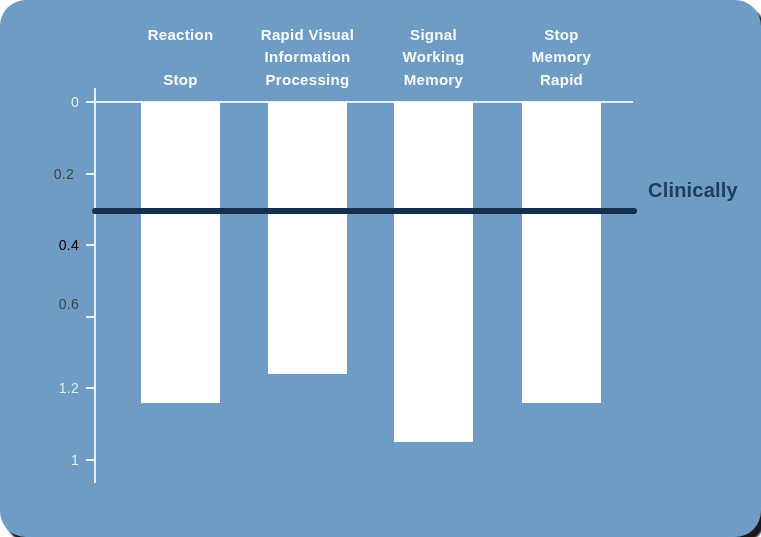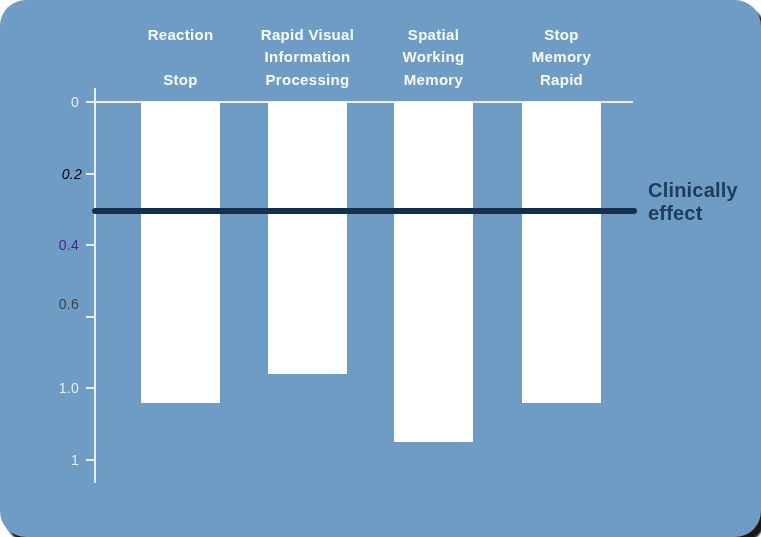--- a/index.html
+++ b/index.html
@@ -73,56 +73,55 @@
 <body style="background: rgb(255, 255, 255);">
 
 <div id="card" style="background: rgb(111, 156, 196); box-shadow: rgba(0, 0, 0, 0.9) 5px 6px 2px;">
   <div class="abs" id="plot-area">
     <div class="abs" id="y-axis-line" style="background: rgb(232, 239, 246);"></div>
     <div class="abs" id="zero-line" style="background: rgb(232, 239, 246);"></div>
     <div id="ticks">
         <div class="abs tick-mark" style="left: 86px; top: 101px; background: rgb(232, 239, 246);"></div>
         <div class="abs tick-label" style="left: 21px; top: 92px; color: rgb(232, 239, 246);">0</div>
         <div class="abs tick-mark" style="left: 86px; top: 172.6px; background: rgb(232, 239, 246);"></div>
-        <div class="abs tick-label" style="left: 24px; top: 163.6px; color: #000000; font-style: italic;">0.2</div>
+        <div class="abs tick-label" style="left: 16px; top: 163.6px; color: #404040;">0.2</div>
         <div class="abs tick-mark" style="left: 86px; top: 244.2px; background: rgb(232, 239, 246);"></div>
-        <div class="abs tick-label" style="left: 21px; top: 235.2px; color: #4c1d95;">0.4</div>
+        <div class="abs tick-label" style="left: 21px; top: 235.2px; color: #000000;">0.4</div>
         <div class="abs tick-mark" style="left: 86px; top: 315.8px; background: rgb(232, 239, 246);"></div>
         <div class="abs tick-label" style="left: 21px; top: 294px; color: #404040;">0.6</div>
         <div class="abs tick-mark" style="left: 86px; top: 387.4px; background: rgb(232, 239, 246);"></div>
-        <div class="abs tick-label" style="left: 21px; top: 378.4px; color: rgb(232, 239, 246);">1.0</div>
+        <div class="abs tick-label" style="left: 21px; top: 378.4px; color: rgb(232, 239, 246);">1.2</div>
         <div class="abs tick-mark" style="left: 86px; top: 459px; background: rgb(232, 239, 246);"></div>
         <div class="abs tick-label" style="left: 21px; top: 450px; color: rgb(232, 239, 246);">1</div>
       </div>
     <div id="bars">
         <div class="abs bar" style="left: 141px; height: 300.72px; background: rgb(255, 255, 255);"></div>
         <div class="abs bar" style="left: 268px; height: 272.08px; background: rgb(255, 255, 255);"></div>
         <div class="abs bar" style="left: 394px; height: 340.1px; background: rgb(255, 255, 255);"></div>
         <div class="abs bar" style="left: 522px; height: 300.72px; background: rgb(255, 255, 255);"></div>
       </div>
     <div id="headers">
         <div class="abs col-header" style="left: 105.5px; color: rgb(248, 251, 253); gap: 6px;">
           <div>Reaction</div>
           <div>Stop</div>
         </div>
         <div class="abs col-header" style="left: 232.5px; color: rgb(248, 251, 253);">
           <div>Rapid Visual</div>
           <div>Information</div>
           <div>Processing</div>
         </div>
         <div class="abs col-header" style="left: 358.5px; color: rgb(248, 251, 253);">
-          <div>Spatial</div>
+          <div>Signal</div>
           <div>Working</div>
           <div>Memory</div>
         </div>
         <div class="abs col-header" style="left: 486.5px; color: rgb(248, 251, 253);">
           <div>Stop</div>
           <div>Memory</div>
           <div>Rapid</div>
         </div>
       </div>
     <div class="abs" id="threshold-line" style="top: 208.4px; background: rgb(20, 48, 78);"></div>
     <div class="abs" id="threshold-label" style="color: rgb(29, 60, 94);">
       <div>Clinically</div>
-      <div>effect</div>
     </div>
   </div>
 </div>
 
 </body></html>

